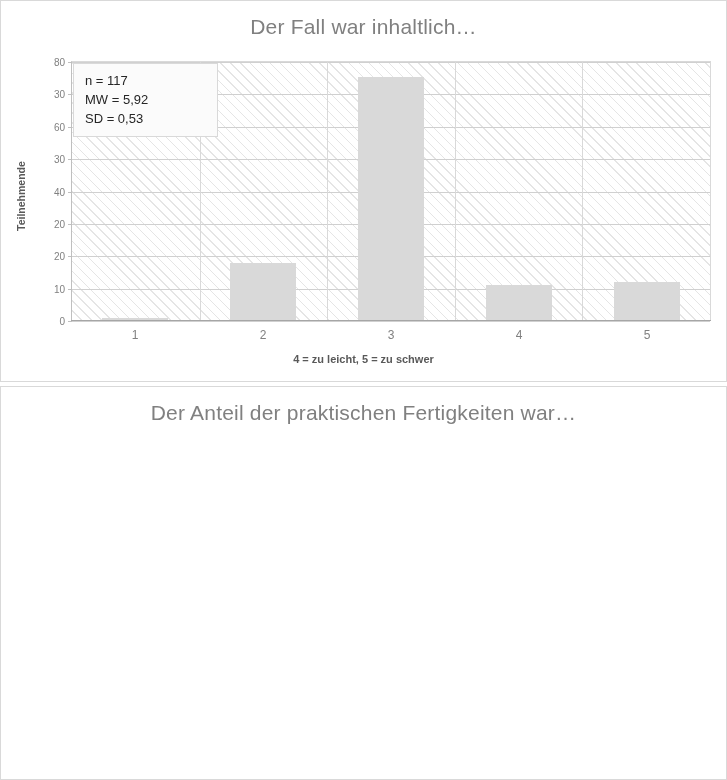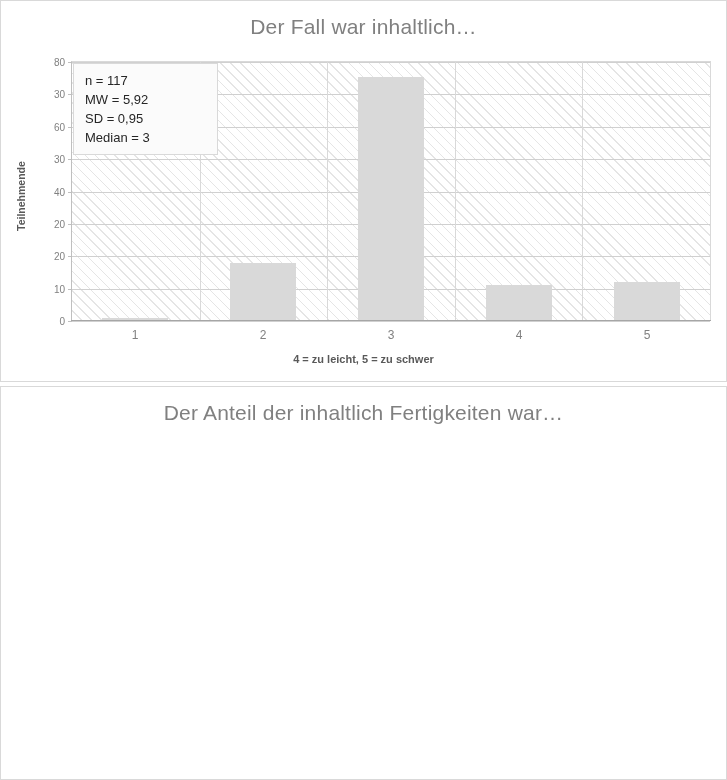--- a/index.html
+++ b/index.html
@@ -226,23 +226,22 @@
           <div class="xlabel">2</div>
           <div class="xlabel">3</div>
           <div class="xlabel">4</div>
           <div class="xlabel">5</div>
         </div>
     </div>
     <div class="xaxis-title">4 = zu leicht, 5 = zu schwer</div>
     <div class="stats-box">
       <div>n = 117</div>
       <div>MW = 5,92</div>
-      <div>SD = 0,95</div>
-      <div>Median = 3</div>
+      <div>SD = 0,53</div>
     </div>
   </div>
 
   <div class="chart-panel" id="panel-1">
-    <div class="chart-title">Der Anteil der inhaltlich Fertigkeiten war…</div>
+    <div class="chart-title">Der Anteil der praktischen Fertigkeiten war…</div>
 
   </div>
 
 </div>
 
 </body></html>

